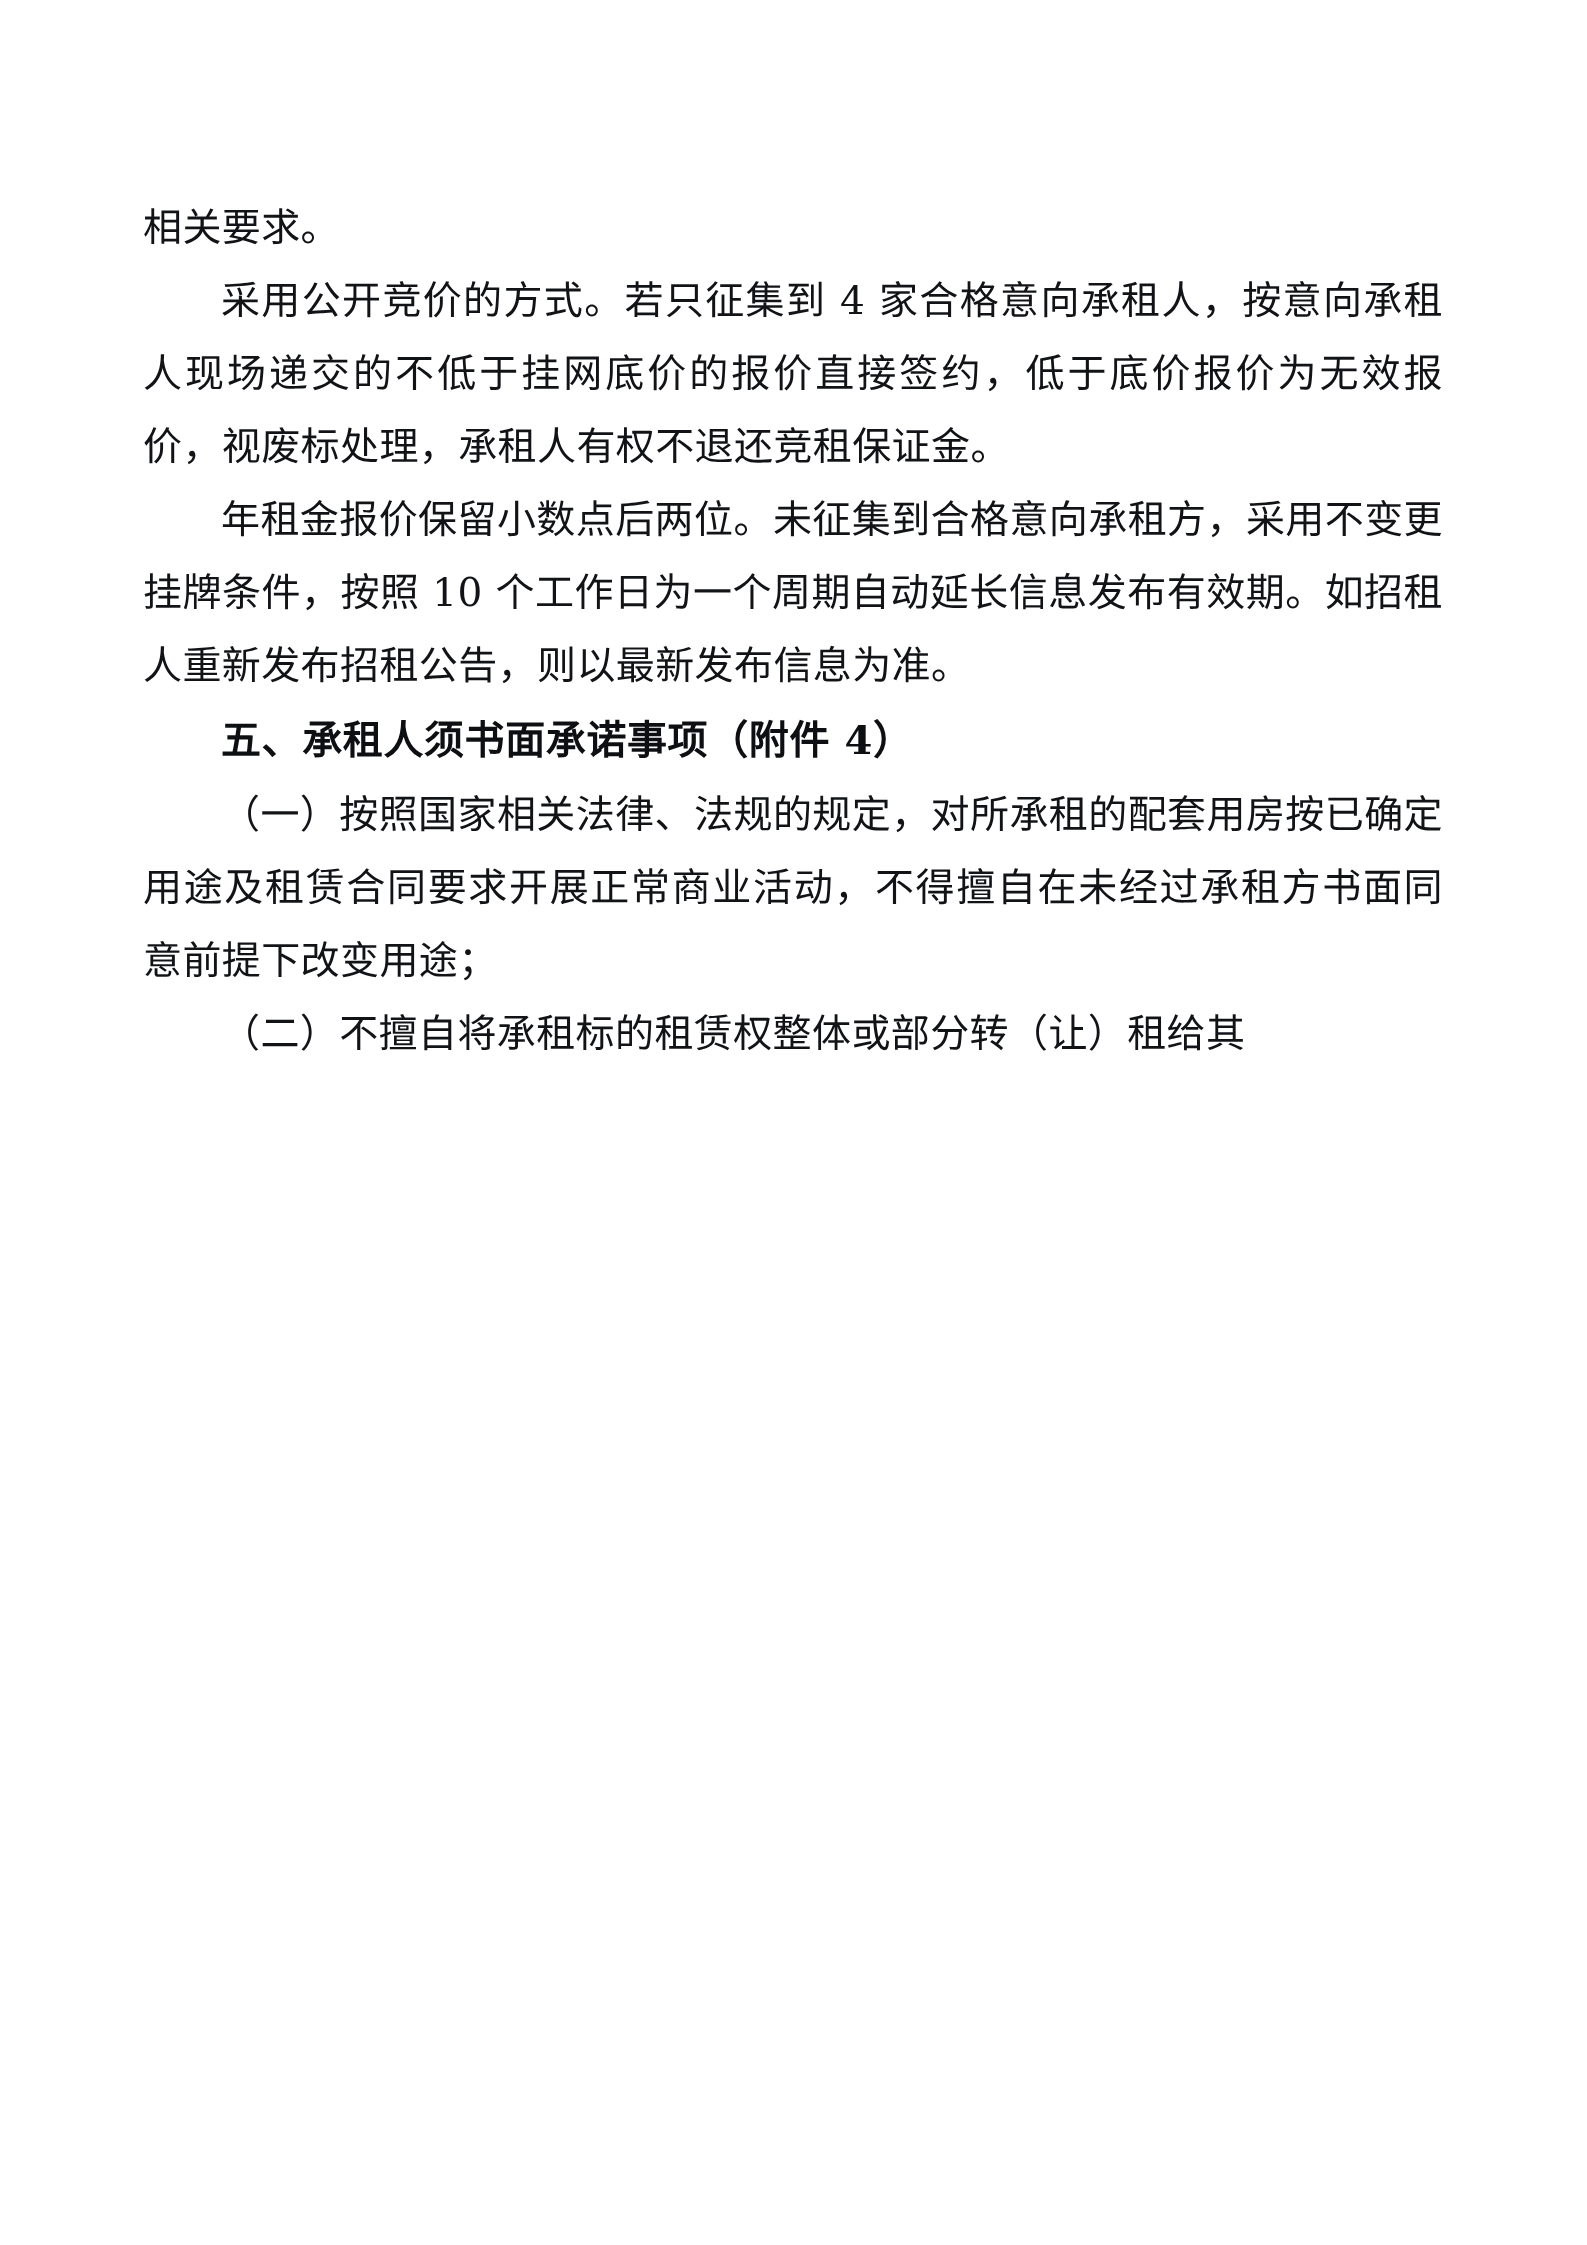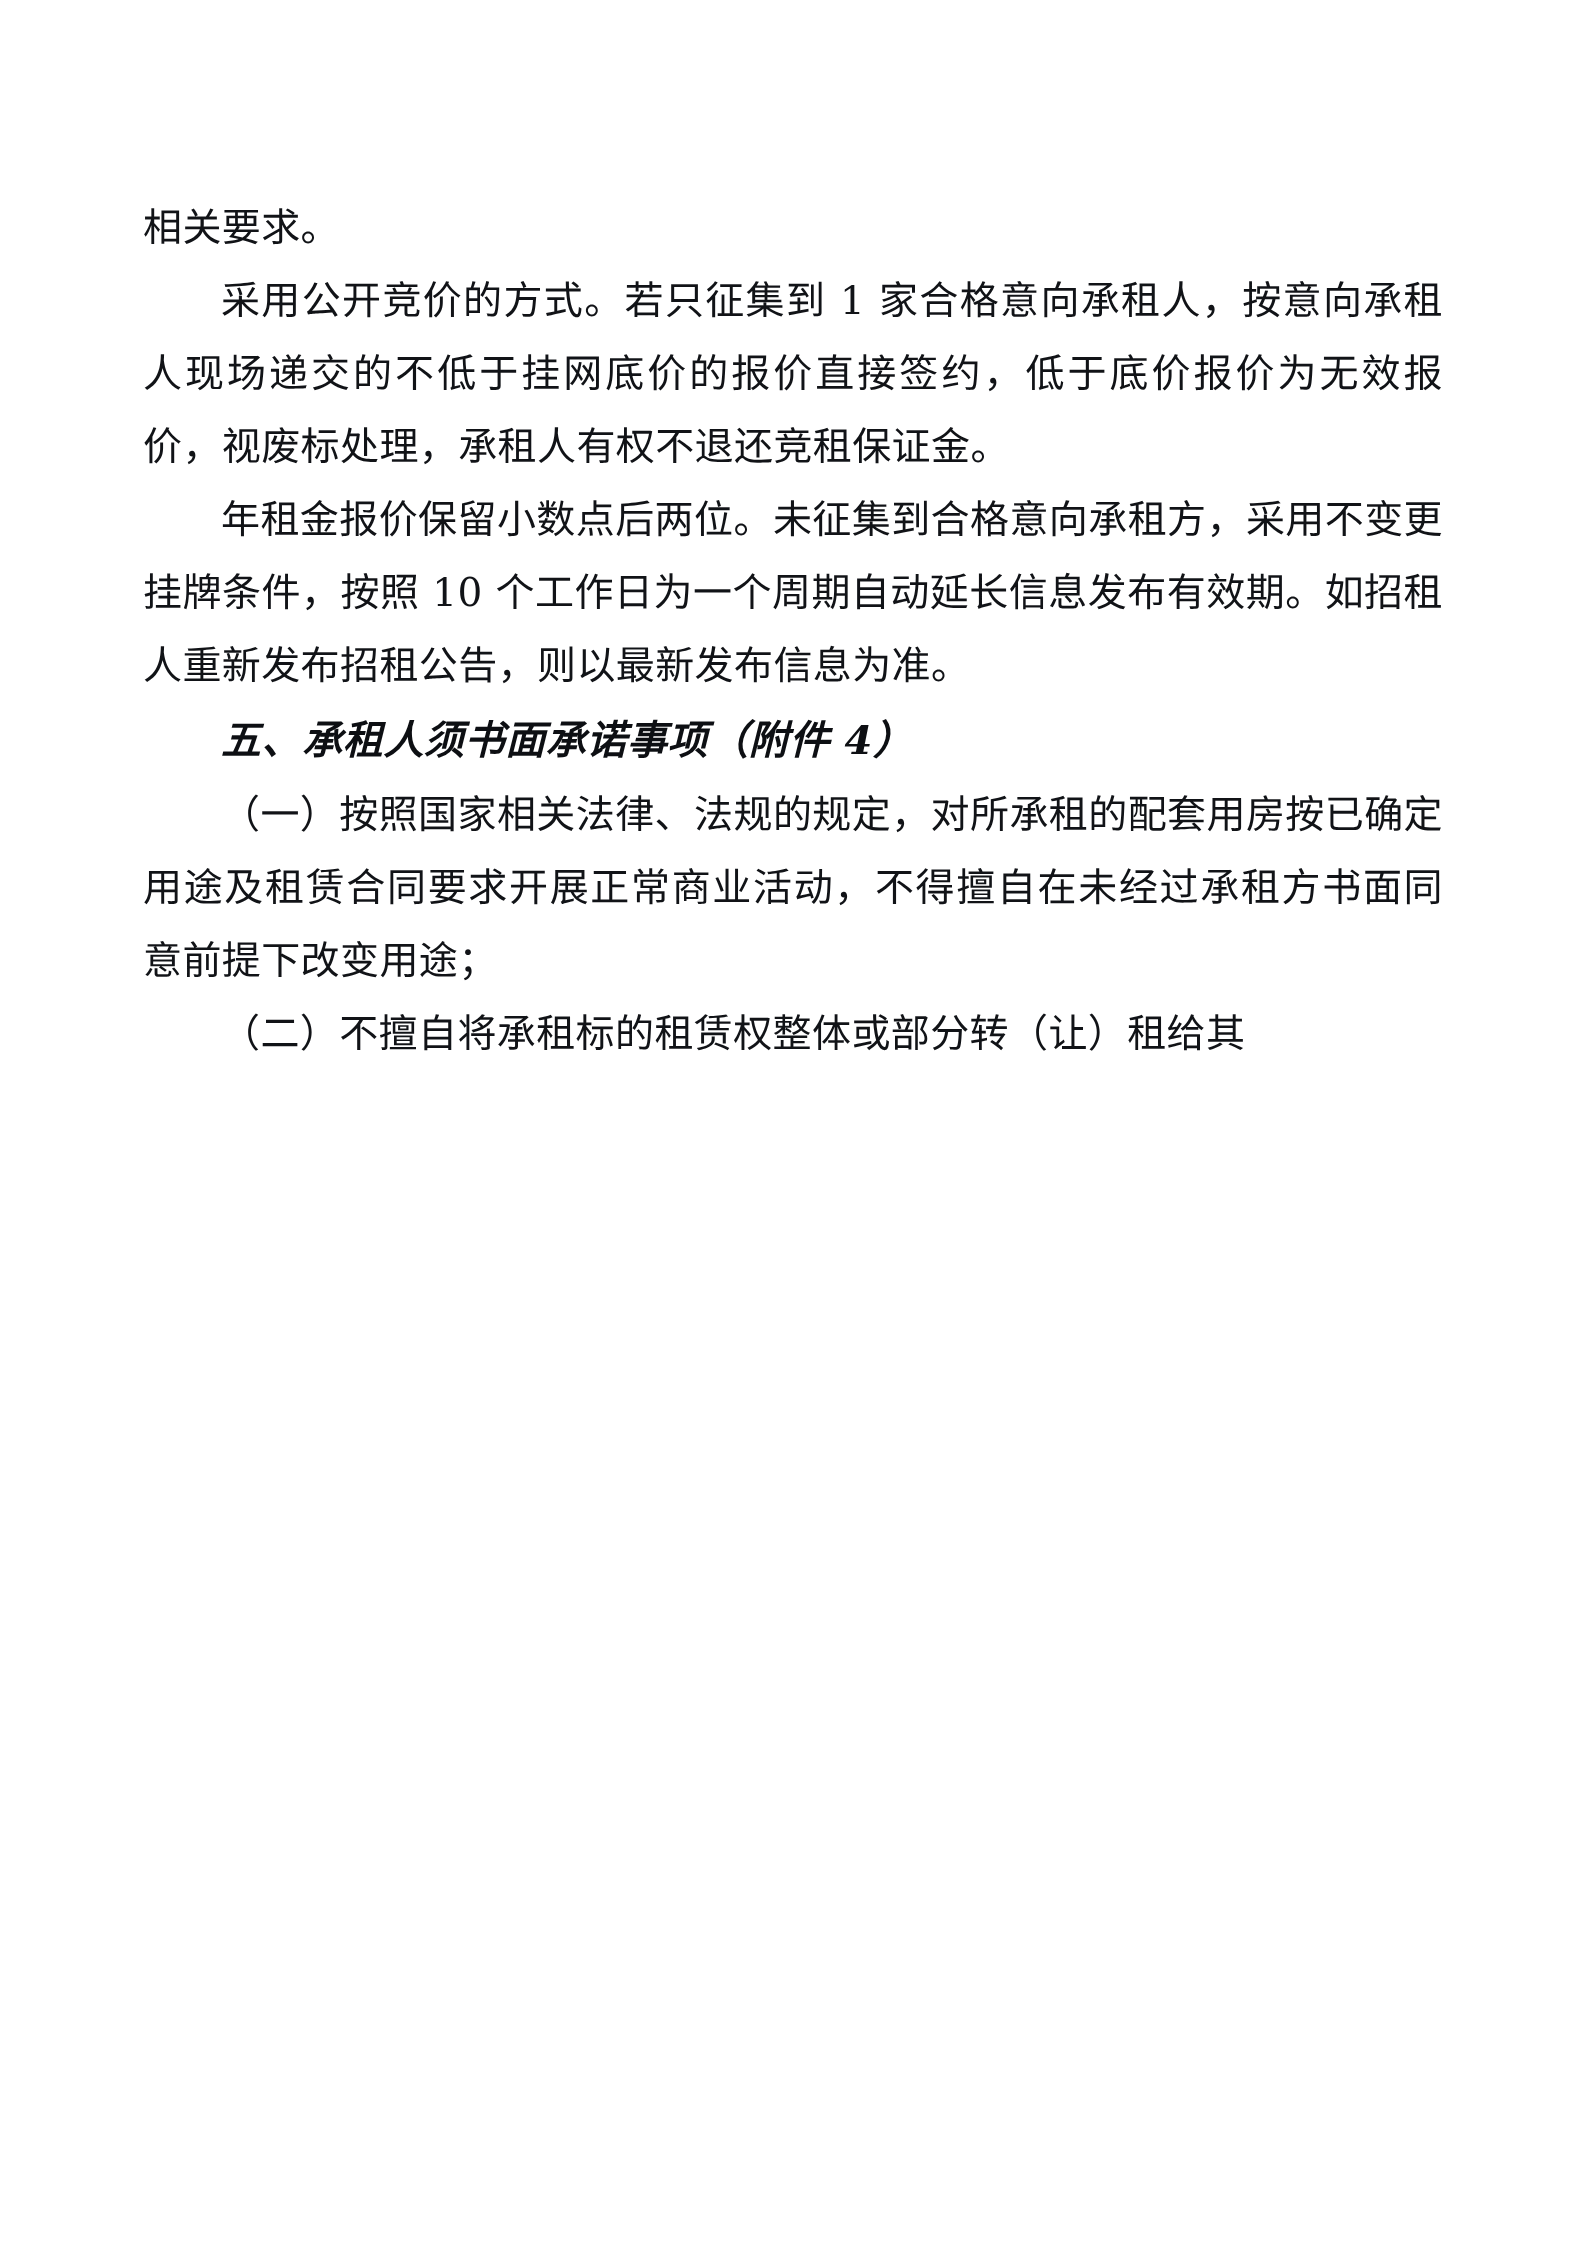--- a/index.html
+++ b/index.html
@@ -39,33 +39,32 @@
   }
   .heading {
     font-family: "DejaVu Serif", "Liberation Serif", serif;
     font-size: 40px;
     line-height: 76px;
     color: #0d0f13;
     font-weight: bold;
     text-indent: 78px;
     letter-spacing: 0.6px;
     margin: 0;
-    font-style: italic;
   }
 </style>
 </head>
 <body>
 
 <div class="page">
   <div class="content">
 
     <p class="para">相关要求。</p>
 
 
-    <p class="para indent">采用公开竞价的方式。若只征集到 1 家合格意向承租人，按意向承租人现场递交的不低于挂网底价的报价直接签约，低于底价报价为无效报价，视废标处理，承租人有权不退还竞租保证金。</p>
+    <p class="para indent">采用公开竞价的方式。若只征集到 4 家合格意向承租人，按意向承租人现场递交的不低于挂网底价的报价直接签约，低于底价报价为无效报价，视废标处理，承租人有权不退还竞租保证金。</p>
 
 
     <p class="para indent">年租金报价保留小数点后两位。未征集到合格意向承租方，采用不变更挂牌条件，按照 10 个工作日为一个周期自动延长信息发布有效期。如招租人重新发布招租公告，则以最新发布信息为准。</p>
 
     <h2 class="heading">五、承租人须书面承诺事项（附件 4）</h2>
 
     <p class="para indent">（一）按照国家相关法律、法规的规定，对所承租的配套用房按已确定用途及租赁合同要求开展正常商业活动，不得擅自在未经过承租方书面同意前提下改变用途；</p>
 
     <p class="para indent">（二）不擅自将承租标的租赁权整体或部分转（让）租给其</p>
 

